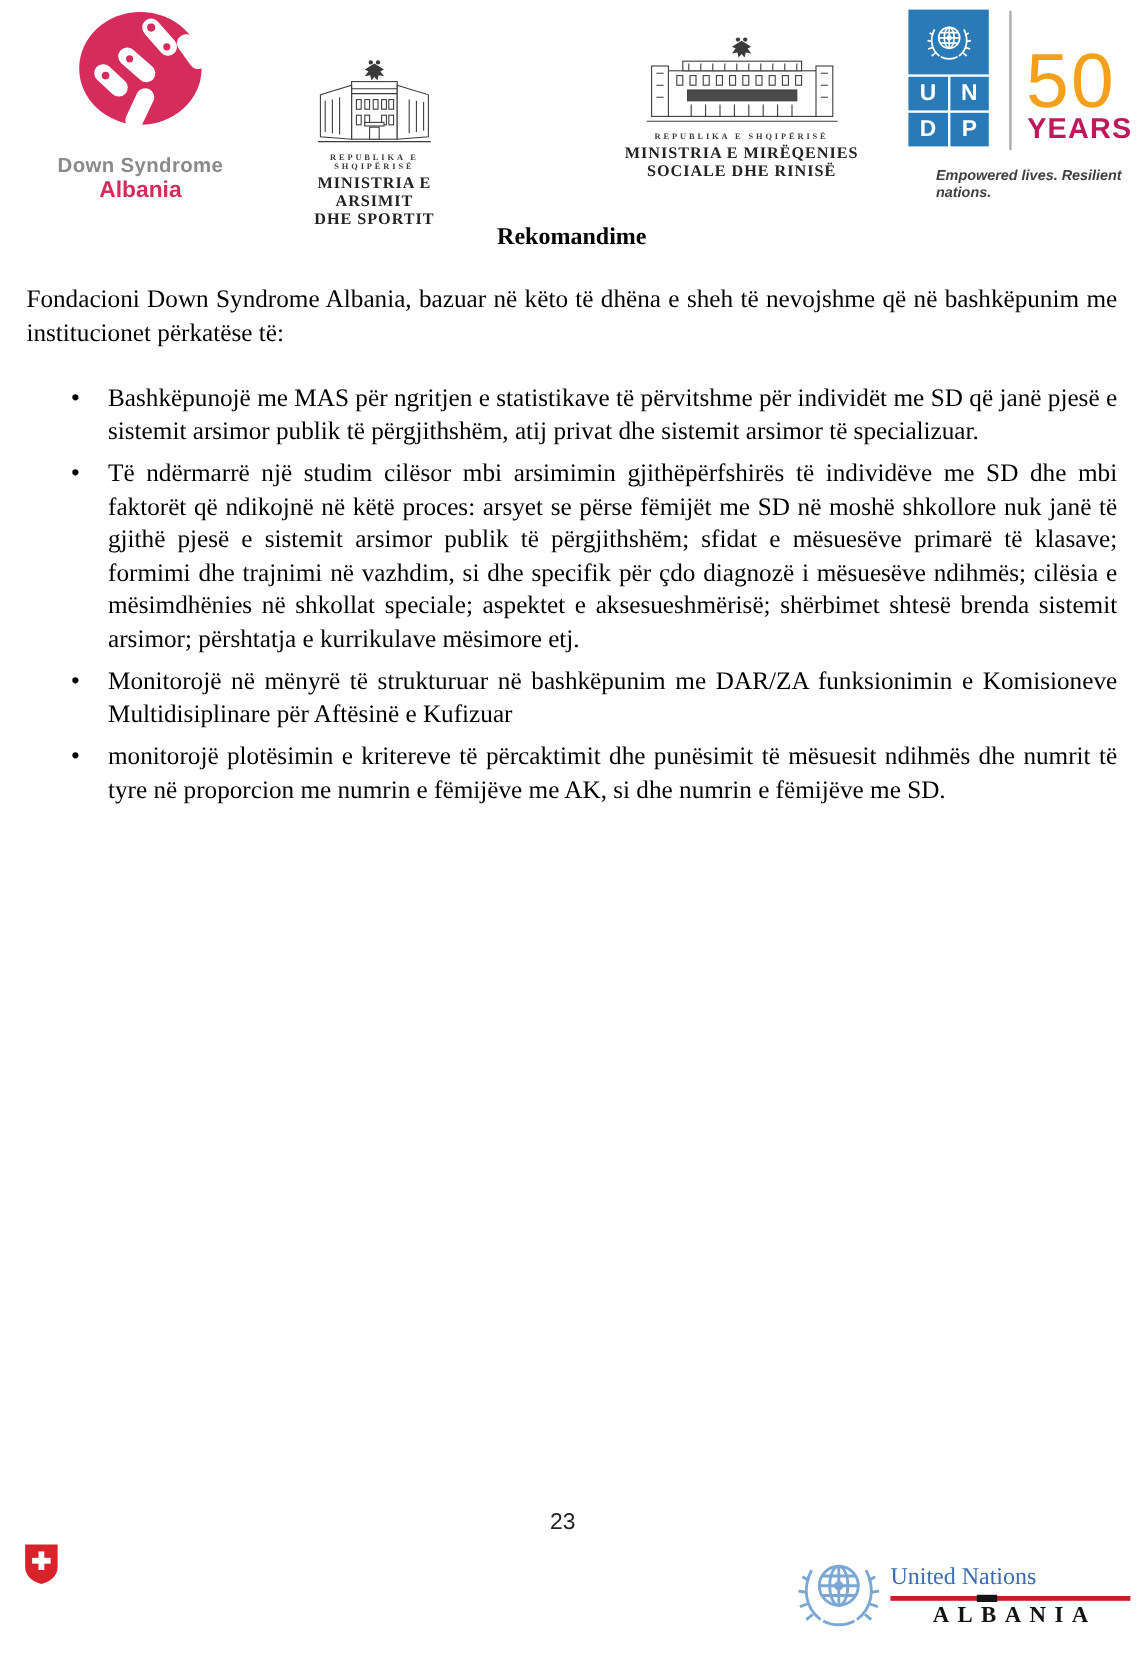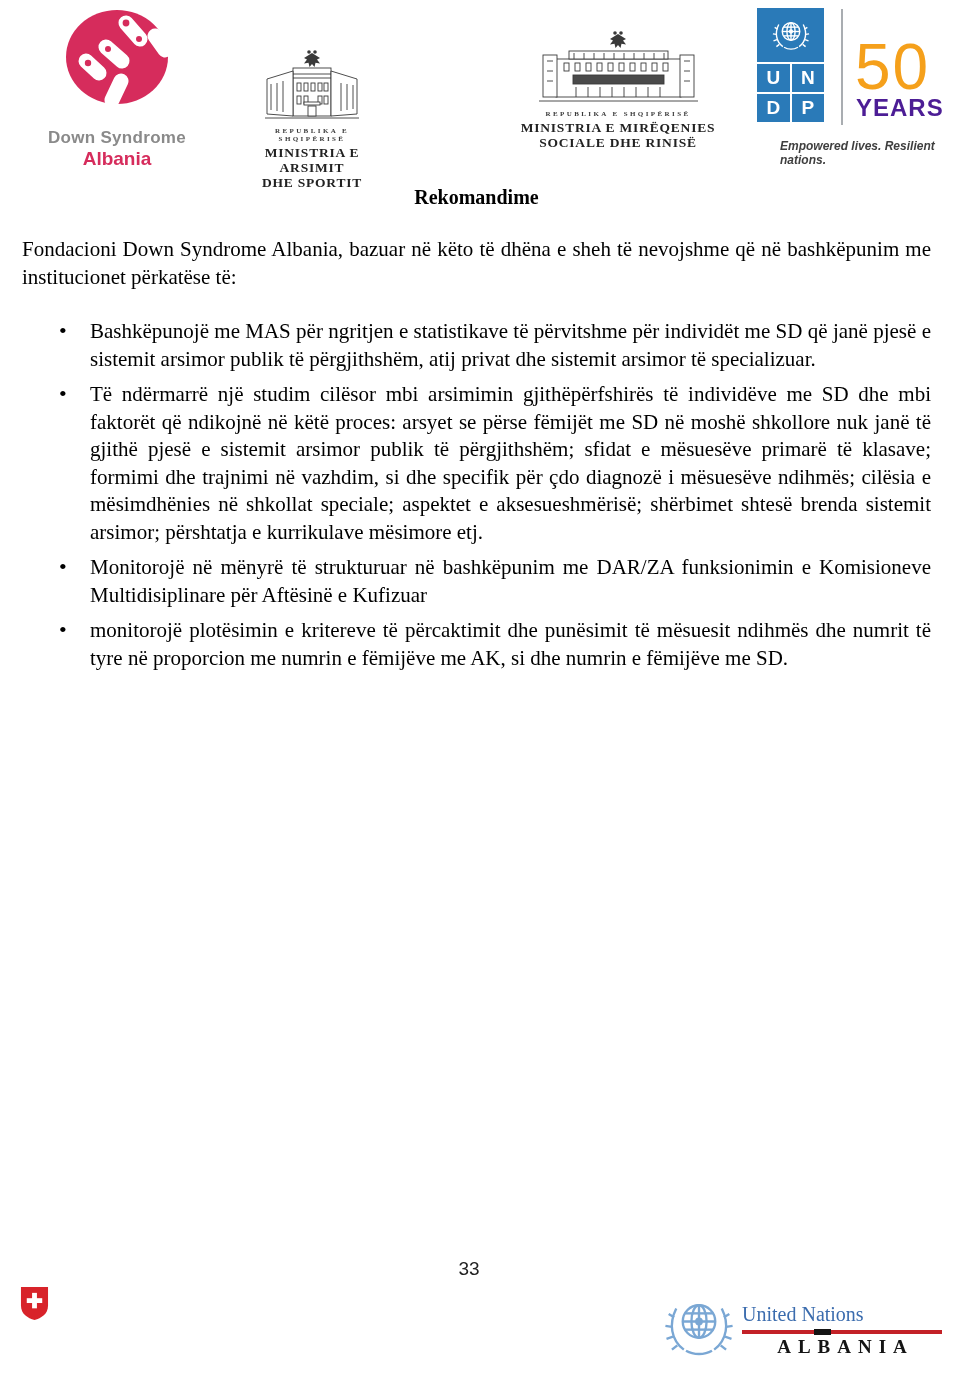--- a/index.html
+++ b/index.html
@@ -19,21 +19,21 @@
   .rep-line { font-size:7px; font-weight:bold; letter-spacing:2.4px; color:#3a3a3a; margin-top:1px; }
   .min-name { font-size:13.5px; font-weight:bold; letter-spacing:0.8px; color:#222; line-height:15px; margin-top:2px; }
   .min-name2 { font-size:13.5px; font-weight:bold; letter-spacing:0.8px; color:#222; line-height:15px; }
 
   .undp-logo { position:absolute; left:757px; top:8px; width:67px; }
   .undp-emblem { height:54px; background:#2a7ab8; display:flex; align-items:center; justify-content:center; color:#fff; }
   .undp-grid { display:grid; grid-template-columns:32.5px 32.5px; grid-auto-rows:28px; gap:2px; margin-top:2px; }
   .undp-cell { background:#2a7ab8; color:#fff; font-family:"Liberation Sans",sans-serif; font-weight:bold; font-size:19px; display:flex; align-items:center; justify-content:center; }
   .undp-divider { position:absolute; left:841px; top:9px; width:1.5px; height:116px; background:#a9adb1; }
   .undp-50 { position:absolute; left:855px; top:36px; font-family:"Liberation Sans",sans-serif; font-size:64px; line-height:62px; color:#f5a01b; letter-spacing:2px; }
-  .undp-years { position:absolute; left:856px; top:96px; font-family:"Liberation Sans",sans-serif; font-size:24px; line-height:24px; font-weight:bold; color:#4c1d95; letter-spacing:1px; }
+  .undp-years { position:absolute; left:856px; top:96px; font-family:"Liberation Sans",sans-serif; font-size:24px; line-height:24px; font-weight:bold; color:#be185d; letter-spacing:1px; }
   .undp-tagline { position:absolute; left:751px; top:139px; width:202px; font-family:"Liberation Sans",sans-serif; font-style:italic; font-weight:bold; font-size:12px; color:#3f3f3f;margin-left:29px; }
 
   
   .doc-body { position:absolute; left:22px; top:186px; width:909px; }
   .doc-title { margin:0; text-align:center; font-size:20px; font-weight:bold; }
   .intro { margin:27px 0 16px 0; font-size:21px; line-height:27.5px; text-align:justify; }
   ul.recs { margin:27px 0 0 0; padding:0; list-style:none; }
   ul.recs li { position:relative; margin:0 0 8px 68px; font-size:21px; line-height:27.5px; text-align:justify; }
   ul.recs li::before { content:"\2022"; position:absolute; left:-31px; top:-1px; font-size:22px; }
 
@@ -207,21 +207,21 @@
     <h1 class="doc-title">Rekomandime</h1>
     <p class="intro">Fondacioni Down Syndrome Albania, bazuar në këto të dhëna e sheh të nevojshme që në bashkëpunim me institucionet përkatëse të:</p>
     <ul class="recs">
       <li>Bashkëpunojë me MAS për ngritjen e statistikave të përvitshme për individët me SD që janë pjesë e sistemit arsimor publik të përgjithshëm, atij privat dhe sistemit arsimor të specializuar.</li>
       <li>Të ndërmarrë një studim cilësor mbi arsimimin gjithëpërfshirës të individëve me SD dhe mbi faktorët që ndikojnë në këtë proces: arsyet se përse fëmijët me SD në moshë shkollore nuk janë të gjithë pjesë e sistemit arsimor publik të përgjithshëm; sfidat e mësuesëve primarë të klasave; formimi dhe trajnimi në vazhdim, si dhe specifik për çdo diagnozë i mësuesëve ndihmës; cilësia e mësimdhënies në shkollat speciale; aspektet e aksesueshmërisë; shërbimet shtesë brenda sistemit arsimor; përshtatja e kurrikulave mësimore etj.</li>
       <li>Monitorojë në mënyrë të strukturuar në  bashkëpunim me DAR/ZA funksionimin e Komisioneve Multidisiplinare për Aftësinë e Kufizuar</li>
       <li>monitorojë plotësimin e kritereve të përcaktimit dhe punësimit të mësuesit ndihmës dhe numrit të tyre në proporcion me numrin e fëmijëve me AK, si dhe numrin e fëmijëve me SD.</li>
     </ul>
   </div>
 
-  <div class="page-number">33</div>
+  <div class="page-number">23</div>
 
   <div class="sdc-logo">
     <svg width="29" height="35" viewBox="0 0 30 36">
       <path d="M1,1 h28 v19 c0,9 -7,13 -14,15 C8,33 1,29 1,20 z" fill="#d8232a"></path>
       <rect x="12.5" y="7" width="5" height="16" fill="#ffffff"></rect>
       <rect x="7" y="12.5" width="16" height="5" fill="#ffffff"></rect>
     </svg>
   </div>
 
   <div class="unalb-logo">

